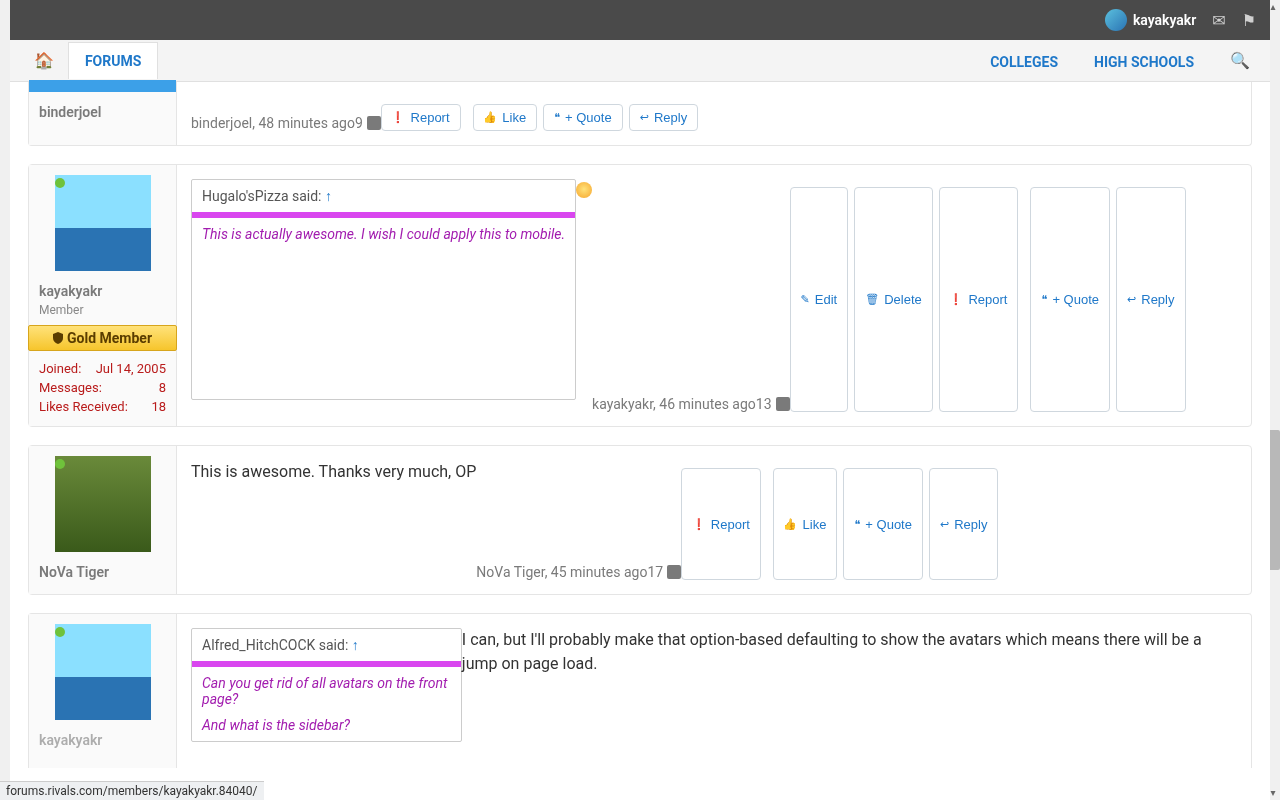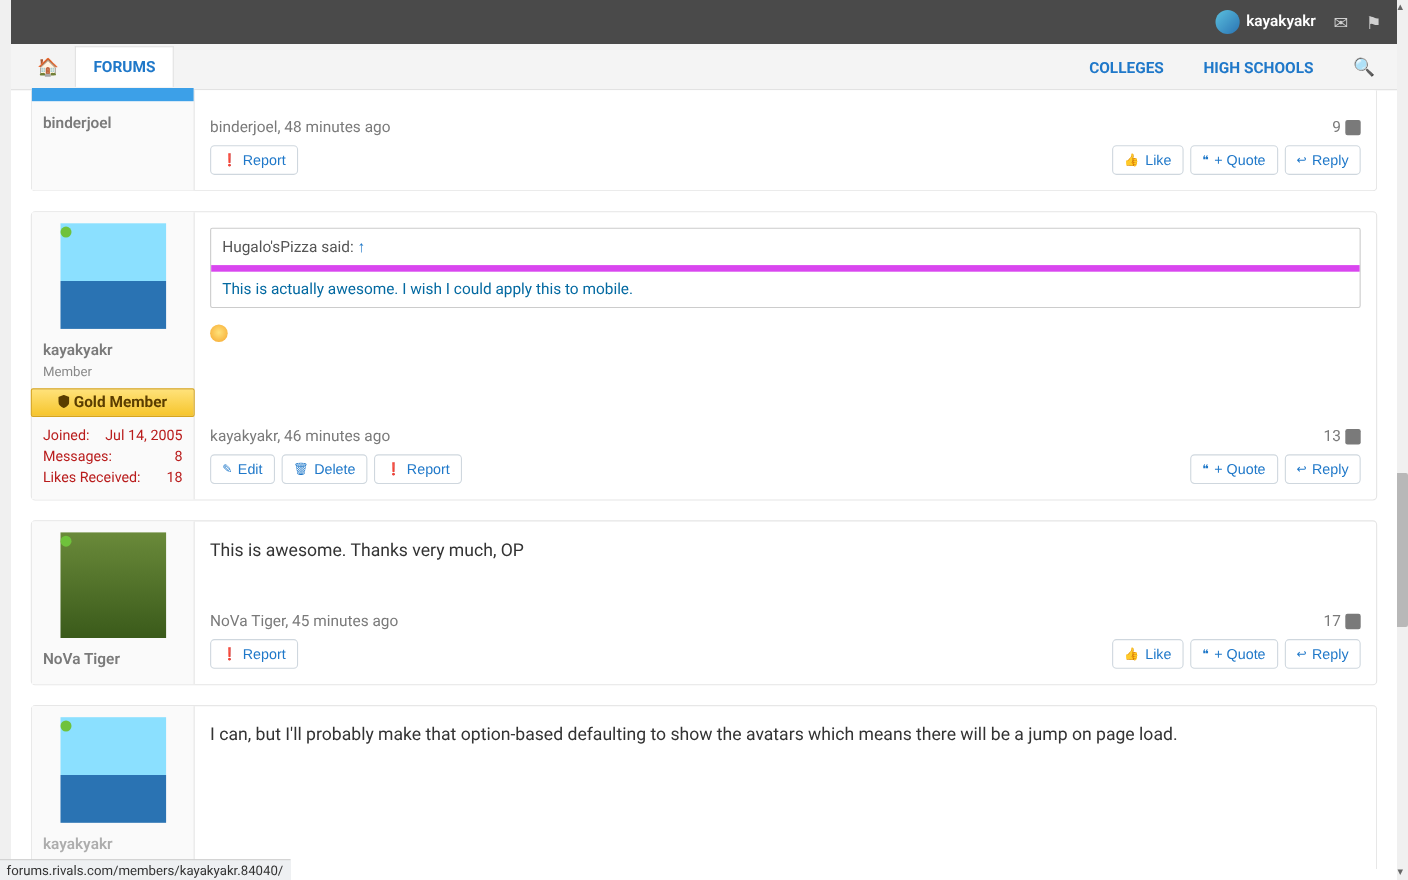--- a/index.html
+++ b/index.html
@@ -23,25 +23,25 @@
 .usercol .av-wrap{display:flex;justify-content:center;position:relative}
 .usercol .av{width:96px;height:96px;background:#3ca0e8;display:block}
 .usercol .av.k{background:linear-gradient(180deg,#8be0ff 0%,#8be0ff 55%,#2a73b3 55%,#2a73b3 100%)}
 .usercol .status{position:absolute;left:16px;top:3px;width:10px;height:10px;background:#6fc23b;border-radius:50%}
 .usercol .uname{color:#7a7a7a;font-weight:600;margin-top:8px;padding:4px 0}
 .usercol .urole{color:#888;font-size:12px}
 .gold{background:linear-gradient(#ffe27a,#f6c52c);border:1px solid #d7a51c;border-radius:2px;padding:4px 6px;margin:8px -11px 8px -11px;text-align:center;font-weight:700;color:#5a3d00;font-size:14px}
 .gold .shield{display:inline-block;width:10px;height:12px;margin-right:4px;vertical-align:-1px}
 .stats{font-size:13px;color:#b91c1c;margin-top:6px}
 .stats .row{display:flex;justify-content:space-between;padding:2px 0}
-.msgcol{flex:1;padding:14px;display:flex;flex-direction:column}
+.msgcol{flex:1;padding:14px;display:flex;flex-direction:row}
 .quote{border:1px solid #ccc;border-radius:2px;margin-bottom:12px}
 .quote .qh{padding:8px 10px;border-bottom:6px solid #d946ef;font-size:14px;color:#555}
 .quote .qh a{color:#1f78c9;text-decoration:none}
-.quote .qb{padding:8px 10px;color:#0369a1}
+.quote .qb{padding:8px 10px;font-style:italic;color:#a21caf}
 .body-text{font-size:16px;color:#333;line-height:1.5}
 .emoji{display:inline-block;width:16px;height:16px;border-radius:50%;background:radial-gradient(circle at 50% 45%,#ffe27a,#f6a52c);vertical-align:-2px}
 .meta{margin-top:auto;padding-top:12px;color:#7a7a7a;font-size:14px;display:flex;align-items:center}
 .meta .l{color:#7a7a7a}
 .meta .num{margin-left:auto;color:#7a7a7a}
 .meta .share-ic{display:inline-block;width:14px;height:14px;background:#7a7a7a;margin-left:4px;vertical-align:-2px;border-radius:2px}
 .actions{display:flex;gap:6px;margin-top:8px}
 .actions .sp{flex:1}
 .btn{border:1px solid #cfd7de;background:#fff;color:#1f78c9;border-radius:4px;padding:5px 10px;font-size:13px;cursor:pointer;display:inline-flex;align-items:center;gap:5px}
 .btn .i{font-size:11px}
@@ -219,20 +219,28 @@
 
     <div class="post" style="border-bottom:none;border-radius:4px 4px 0 0">
       <div class="usercol">
         <div class="av-wrap">
             <span class="status"></span>
             <span class="av k"></span>
           </div>
         <div class="uname" style="opacity:.6">kayakyakr</div>
       </div>
       <div class="msgcol">
+        <div class="quote">
+          <div class="qh"><span>Alfred_HitchCOCK said: </span><a>↑</a></div>
+          <div class="qb">
+            <div>Can you get rid of all avatars on the front page?</div>
+            <div style="height:10px"></div>
+            <div>And what is the sidebar?</div>
+          </div>
+        </div>
         <div class="body-text">I can, but I'll probably make that option-based defaulting to show the avatars which means there will be a jump on page load.</div>
       </div>
     </div>
 
   </div>
 </div>
 
 <div class="statusbar">forums.rivals.com/members/kayakyakr.84040/</div>
 
 </body></html>

